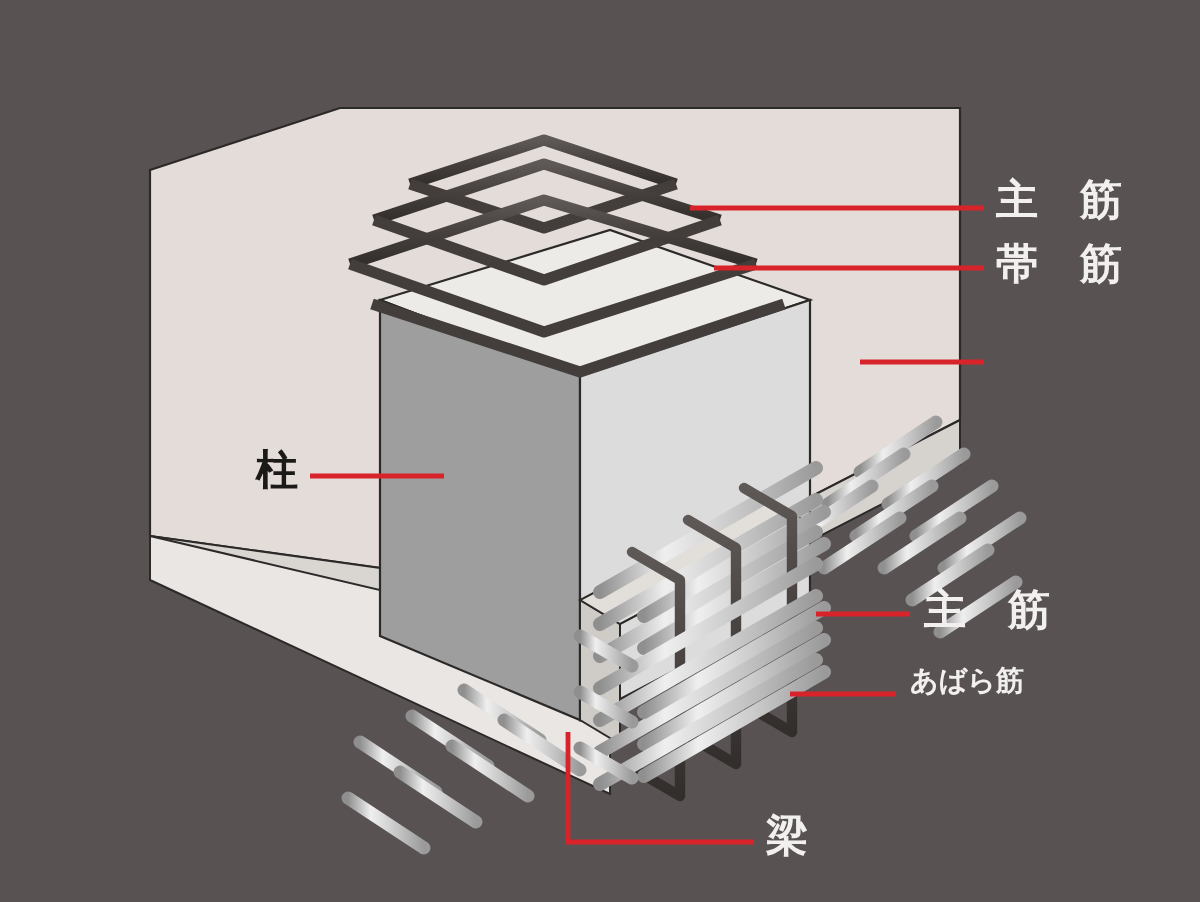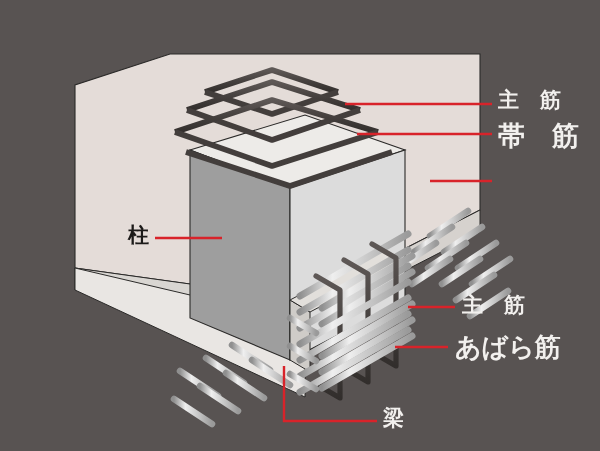--- a/index.html
+++ b/index.html
@@ -195,18 +195,18 @@
       <line x1="357" y1="134" x2="492" y2="134"></line>
       <line x1="430" y1="181" x2="492" y2="181"></line>
       <line x1="155" y1="238" x2="222" y2="238"></line>
       <line x1="408" y1="307" x2="455" y2="307"></line>
       <line x1="395" y1="347" x2="448" y2="347"></line>
       <polyline points="284,366 284,421 377,421"></polyline>
     </g>
   </svg>
 
   <div class="lbl lbl-white" style="left:498px;top:90px;font-size:21px;">主　筋</div>
-  <div class="lbl lbl-white" style="left:498px;top:122px;font-size:27px;">帯　筋</div>
+  <div class="lbl lbl-white" style="left:498px;top:122px;font-size:21px;">帯　筋</div>
   <div class="lbl lbl-dark" style="left:128px;top:225px;font-size:21px;">柱</div>
   <div class="lbl lbl-white" style="left:462px;top:295px;font-size:21px;">主　筋</div>
-  <div class="lbl lbl-white" style="left:455px;top:334px;font-size:26px;">あばら筋</div>
+  <div class="lbl lbl-white" style="left:455px;top:334px;font-size:14px;">あばら筋</div>
   <div class="lbl lbl-white" style="left:383px;top:408px;font-size:21px;">梁</div>
 </div>
 
 </body></html>

